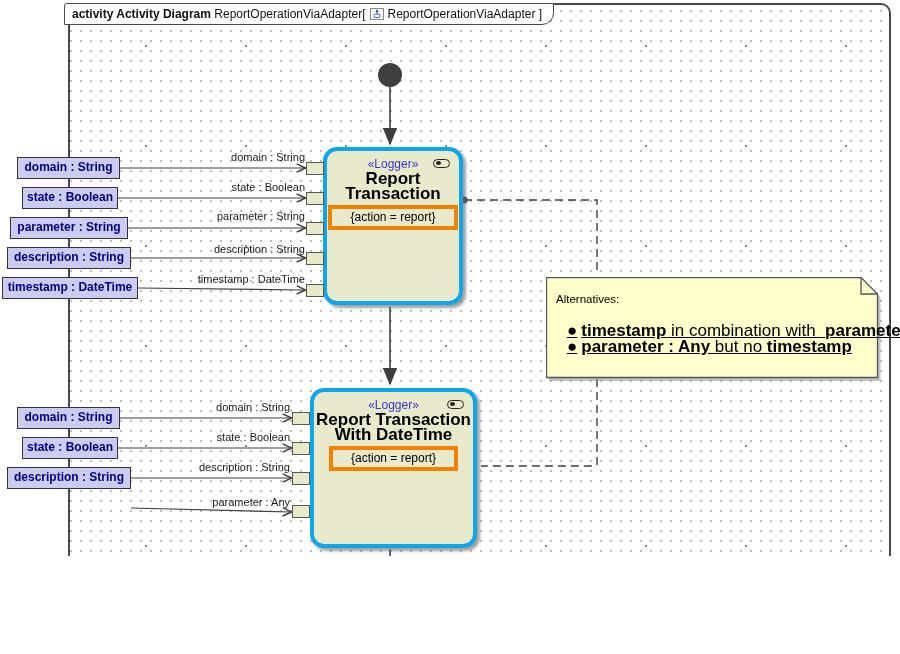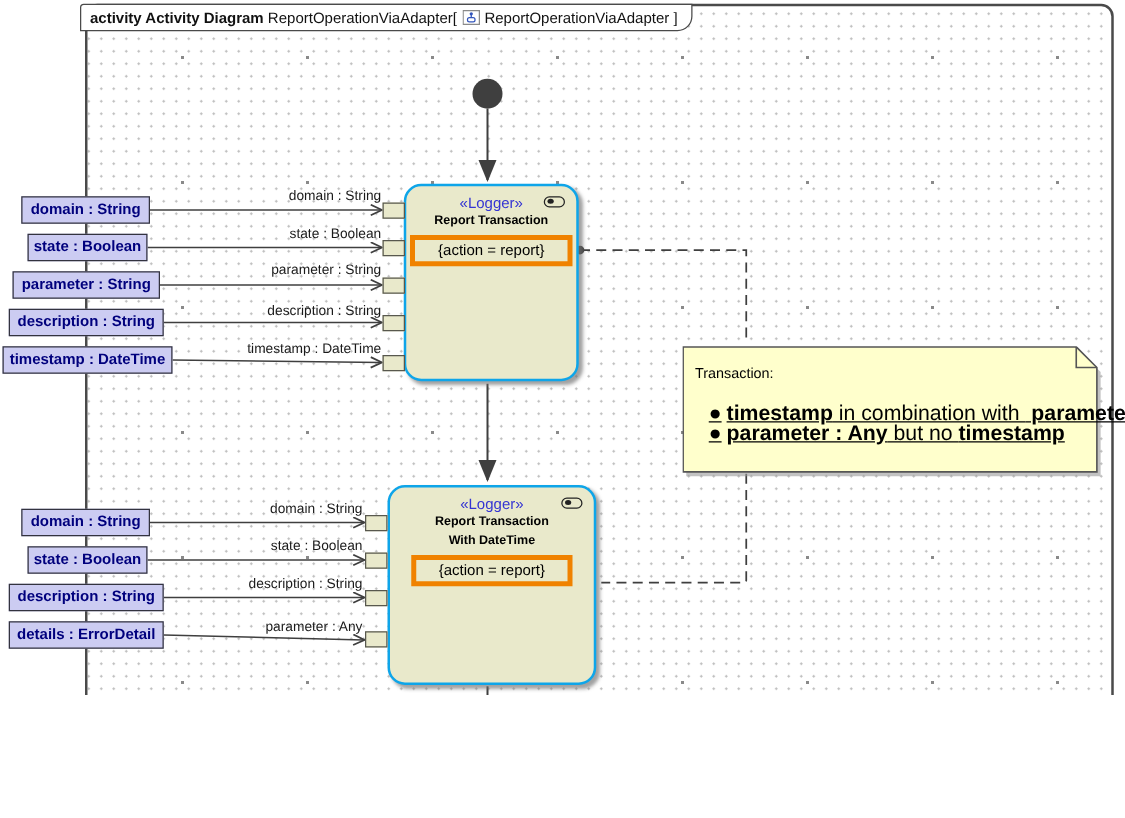--- a/index.html
+++ b/index.html
@@ -17,25 +17,25 @@
 
   
   .tab{position:absolute;left:64px;top:3px;width:490px;height:22px;box-sizing:border-box;
        border:1.5px solid #4a4a4a;border-radius:3px 0 12px 0;background:#ffffff;
        display:flex;align-items:center;padding:0 0 1px 7px;font-size:12px;color:#111;white-space:pre;}
   .tab .b{font-weight:bold;}
   .tab-icon{display:inline-block;width:14px;height:14px;margin:0 4px 0 4px;position:relative;top:0px;}
 
   
   .action{position:absolute;box-sizing:border-box;background:#e9e9cb;
-          border:2px solid #0ea5e9;border-radius:14px;
+          border:4px solid #0ea5e9;border-radius:14px;
           box-shadow:3px 3px 3px rgba(110,110,110,0.65);
           display:flex;flex-direction:column;align-items:center;padding-top:6px;}
   .stereo{font-size:12px;color:#3535d3;line-height:14px;}
-  .aname{font-size:10px;font-weight:bold;color:#000;line-height:15px;text-align:center;}
+  .aname{font-size:17px;font-weight:bold;color:#000;line-height:15px;text-align:center;}
   .constraint{margin-top:4px;border:4px solid #f08200;padding:0 18px;font-size:12px;
               line-height:17px;color:#000;background:transparent;}
   .behavior-icon{position:absolute;top:8px;right:9px;width:17px;height:9px;
                  border:1.5px solid #222;border-radius:5px;box-sizing:border-box;}
   .behavior-icon::before{content:"";position:absolute;left:1.5px;top:1px;width:5px;height:4px;
                  background:#222;border-radius:50%;}
 
   
   .pin{position:absolute;width:18px;height:13px;background:#e9e9cb;
        border:1.5px solid #58584e;box-sizing:border-box;}
@@ -147,35 +147,34 @@
 
   <div class="pin-label" style="left:175px;top:151px;">domain : String</div>
   <div class="pin-label" style="left:175px;top:181px;">state : Boolean</div>
   <div class="pin-label" style="left:175px;top:210px;">parameter : String</div>
   <div class="pin-label" style="left:175px;top:243px;">description : String</div>
   <div class="pin-label" style="left:175px;top:273px;">timestamp : DateTime</div>
 
   <div class="param" style="left:17px;top:407px;width:103px;">domain : String</div>
   <div class="param" style="left:22px;top:437px;width:96px;">state : Boolean</div>
   <div class="param" style="left:7px;top:467px;width:124px;">description : String</div>
-  <div class="param" style="left:7px;top:497px;width:124px;">details : ErrorDetail</div>
 
   <div class="pin-label" style="left:160px;top:401px;">domain : String</div>
   <div class="pin-label" style="left:160px;top:431px;">state : Boolean</div>
   <div class="pin-label" style="left:160px;top:461px;">description : String</div>
   <div class="pin-label" style="left:160px;top:496px;">parameter : Any</div>
 
   <div class="note-wrap">
     <svg width="338" height="108">
       <path d="M3,4 H318 L334.5,20.5 V104 H3 Z" fill="#9a9a9a" opacity="0.6"></path>
       <path d="M0.5,0.5 H315 L331.5,17 V100.5 H0.5 Z" fill="#ffffcc" stroke="#555555" stroke-width="1.3"></path>
       <path d="M315,0.5 V17 H331.5" fill="none" stroke="#555555" stroke-width="1.3"></path>
     </svg>
     <div class="note-text">
-      <div class="note-title">Transaction:</div>
+      <div class="note-title">Alternatives:</div>
       <div class="note-bullet" style="top:44px;"><span class="bullet">●</span><span class="b">timestamp</span><span> in combination with </span><span class="b"> parameter : String</span></div>
       <div class="note-bullet" style="top:60px;"><span class="bullet">●</span><span class="b">parameter : Any</span><span> but no </span><span class="b">timestamp</span></div>
     </div>
   </div>
 
   <div class="final-outer">
     <div class="final-inner"></div>
   </div>
 
 </div>

